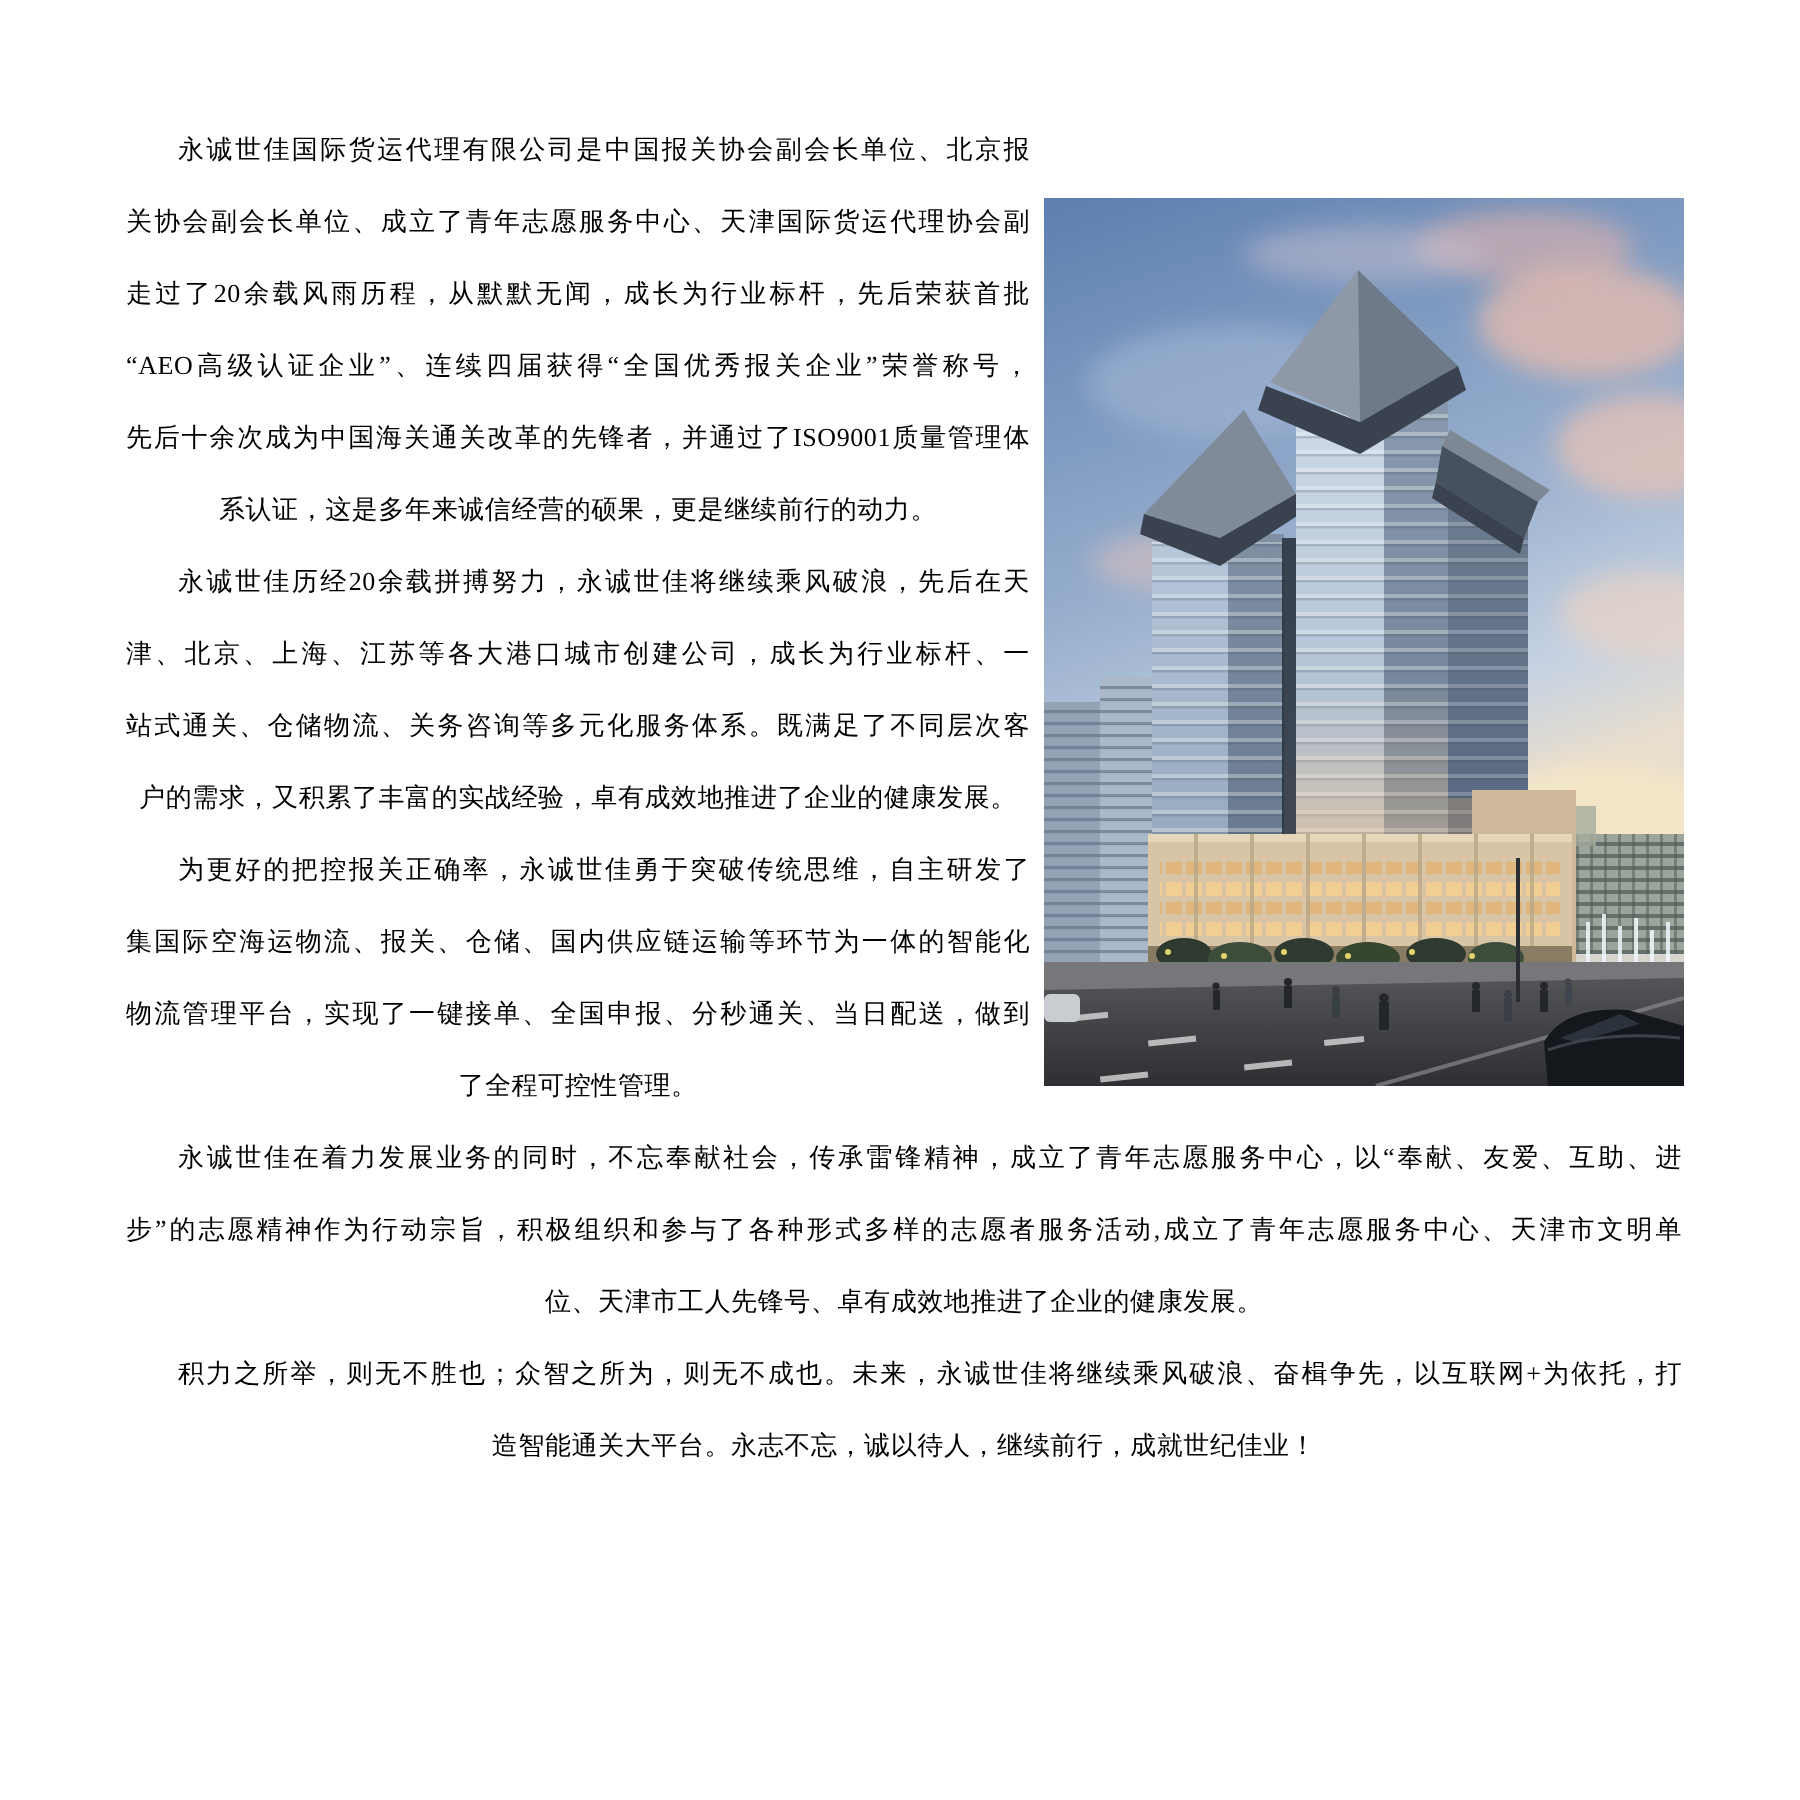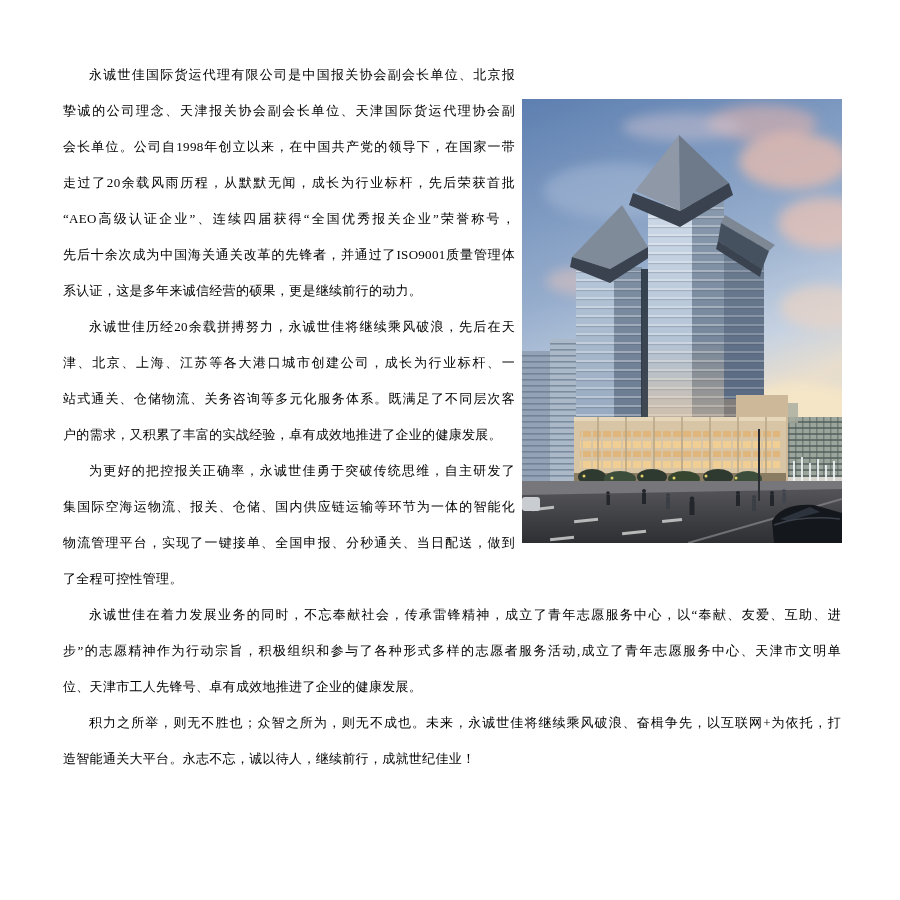--- a/index.html
+++ b/index.html
@@ -6,35 +6,34 @@
   .page{position:relative;width:900px;height:900px;background:#ffffff;overflow:hidden;
         font-family:"Liberation Serif","DejaVu Serif",serif;}
   .textflow{position:absolute;left:63px;top:57px;width:778px;color:#000000;
             font-size:13px;}
   .ln{height:36px;line-height:36px;overflow:hidden;
       text-align:justify;text-align-last:justify;
       letter-spacing:0.3px;}
   .ln.narrow{width:452px;}
   .ln.wide{width:778px;}
   .ln.indent{text-indent:2em;}
-  .ln.plast{text-align:left;text-align-last:auto;}
+  .ln.plast{text-align:center;text-align-last:auto;}
   .photo{position:absolute;left:522px;top:99px;width:320px;height:444px;margin:0;padding:0;}
   .photo svg{display:block;width:320px;height:444px;}
 </style>
 </head>
 <body>
 
 <div class="page">
 
   <div class="textflow">
 
     <div>
       <div class="ln narrow indent">永诚世佳国际货运代理有限公司是中国报关协会副会长单位、北京报</div>
-      <div class="ln narrow">挚诚的公司理念、天津报关协会副会长单位、天津国际货运代理协会副</div>
-      <div class="ln narrow">会长单位。公司自1998年创立以来，在中国共产党的领导下，在国家一带</div>
+      <div class="ln narrow">关协会副会长单位、成立了青年志愿服务中心、天津国际货运代理协会副</div>
       <div class="ln narrow">走过了20余载风雨历程，从默默无闻，成长为行业标杆，先后荣获首批</div>
       <div class="ln narrow">“AEO高级认证企业”、连续四届获得“全国优秀报关企业”荣誉称号，</div>
       <div class="ln narrow">先后十余次成为中国海关通关改革的先锋者，并通过了ISO9001质量管理体</div>
       <div class="ln narrow plast">系认证，这是多年来诚信经营的硕果，更是继续前行的动力。</div>
     </div>
 
     <div>
       <div class="ln narrow indent">永诚世佳历经20余载拼搏努力，永诚世佳将继续乘风破浪，先后在天</div>
       <div class="ln narrow">津、北京、上海、江苏等各大港口城市创建公司，成长为行业标杆、一</div>
       <div class="ln narrow">站式通关、仓储物流、关务咨询等多元化服务体系。既满足了不同层次客</div>

